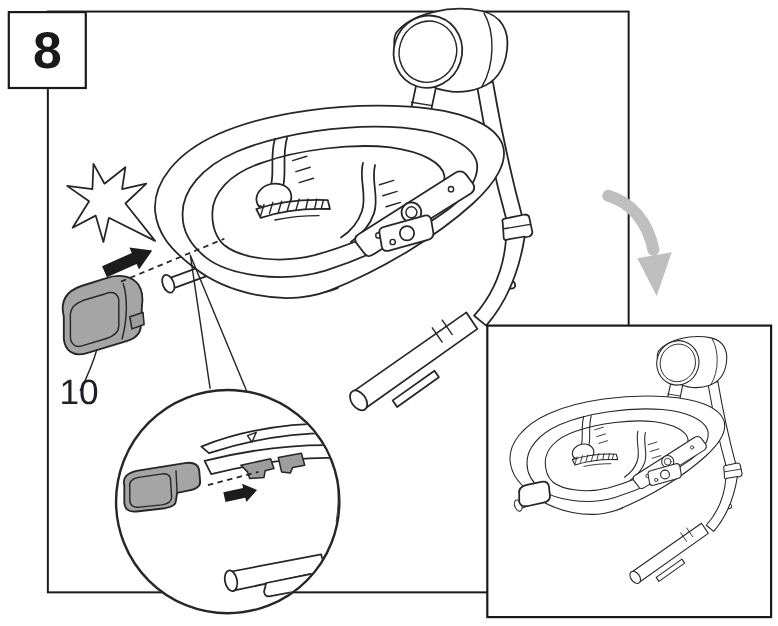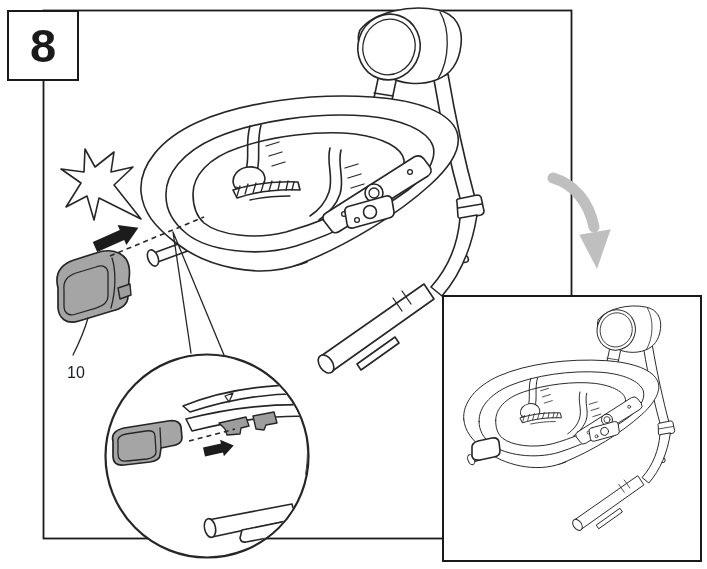--- a/index.html
+++ b/index.html
@@ -32,22 +32,22 @@
   .framebx{fill:var(--bg);stroke:var(--frame);stroke-width:1.8;}
   .insetbx{fill:var(--bg);stroke:var(--frame);stroke-width:2;}
 
   .step-box{
     position:absolute;left:7px;top:10px;width:68px;height:67px;
     background:var(--bg);border:2.5px solid var(--frame);
     display:flex;align-items:center;justify-content:center;
     font-size:47px;font-weight:bold;color:var(--frame);
   }
   .part-label{
-    position:absolute;left:54px;top:364px;width:44px;height:30px;
-    font-size:16px;color:var(--label);text-align:center;
+    position:absolute;left:54px;top:338px;width:44px;height:30px;
+    font-size:32px;color:var(--label);
   }
 </style>
 </head>
 <body>
 
 <div class="stage">
 
   <svg width="707" height="569" viewBox="0 0 707 569">
     <defs>
       <clipPath id="clip-circle">

